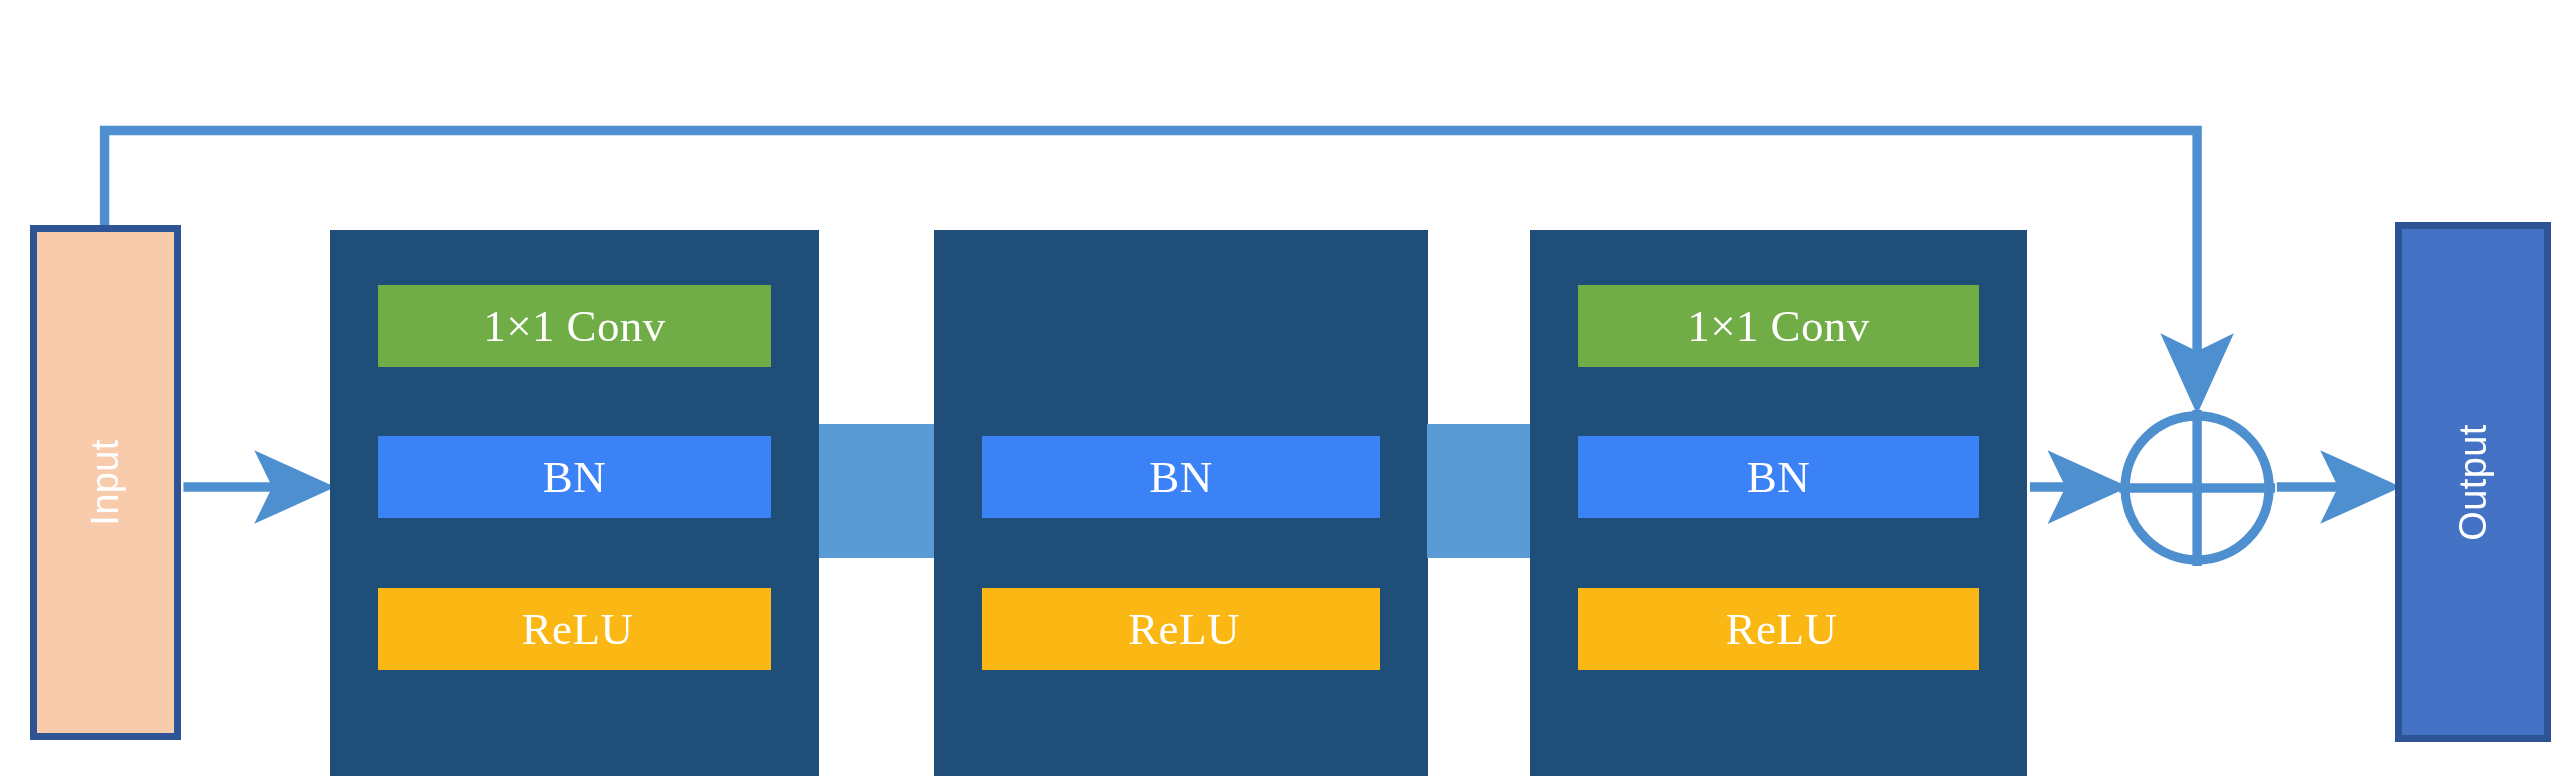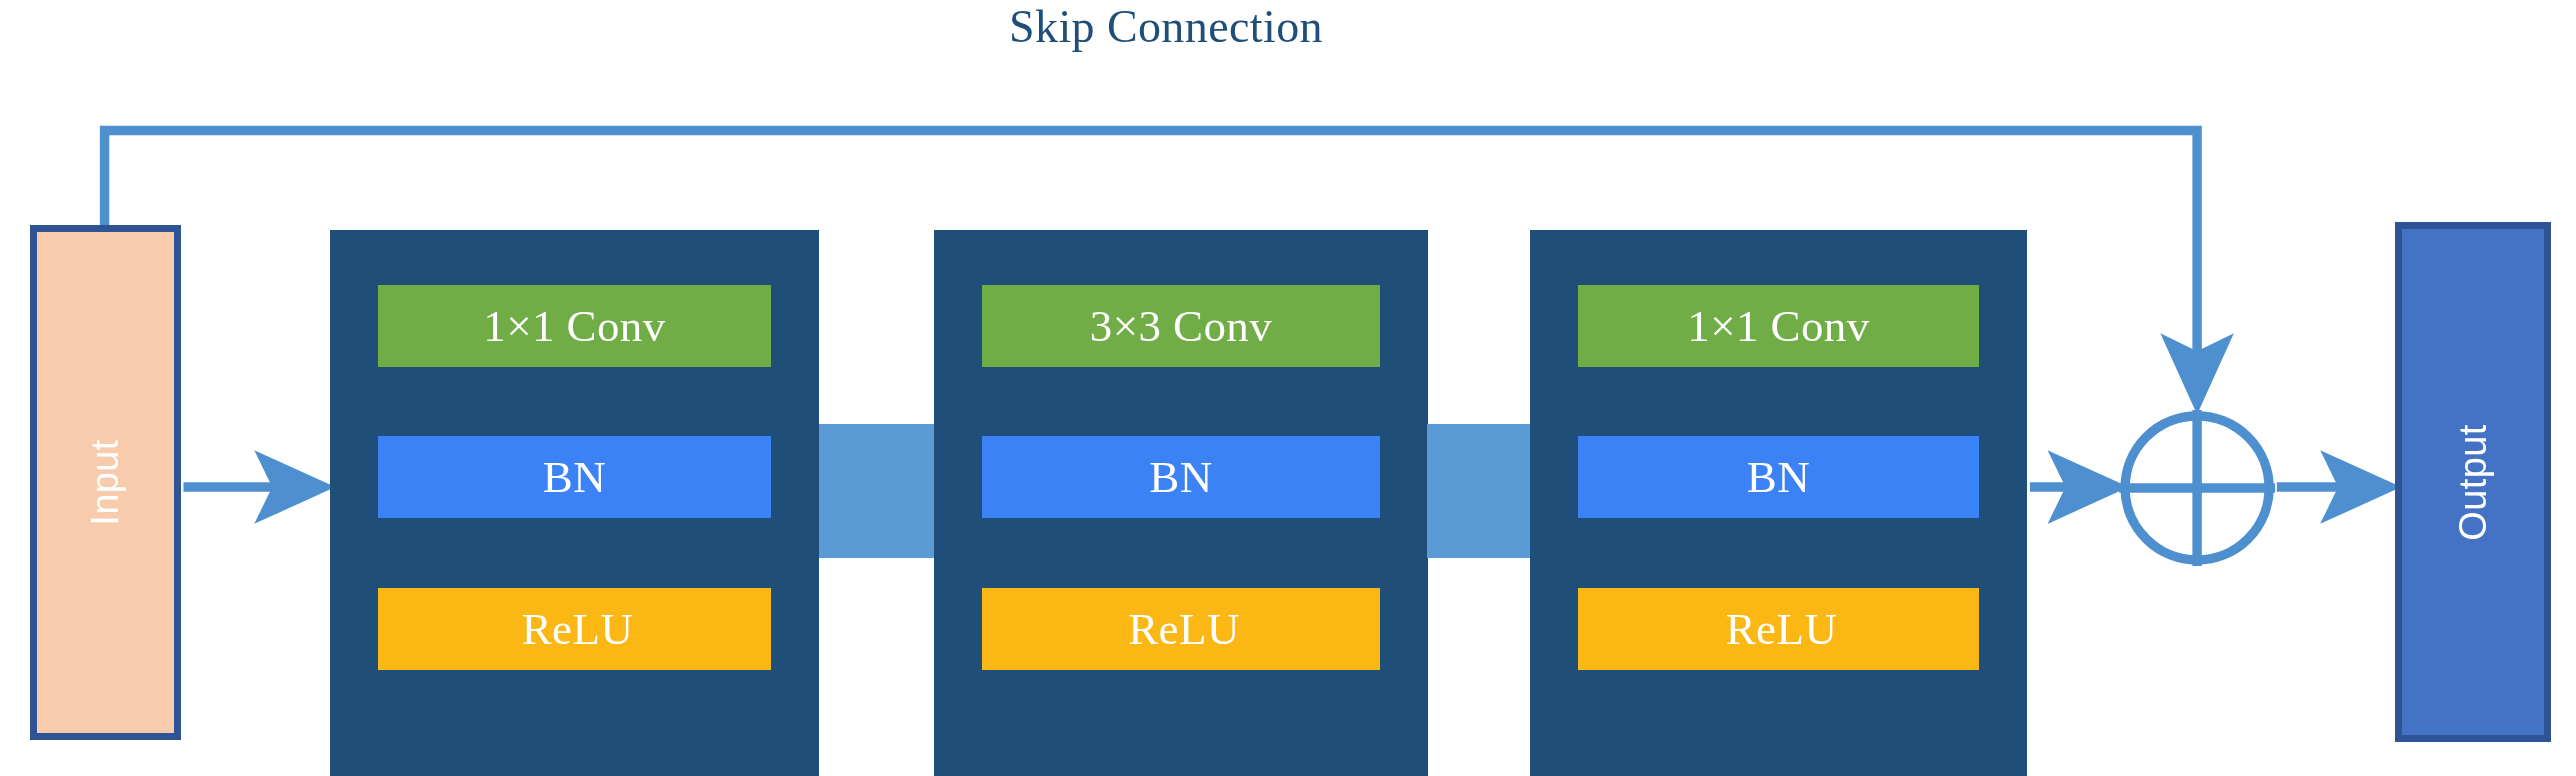--- a/index.html
+++ b/index.html
@@ -113,21 +113,20 @@
     width: 2576px;
     height: 777px;
     pointer-events: none;
   }
 </style>
 </head>
 <body>
 
 <div id="canvas">
 
-  <div class="title">Skip Connection</div>
 
   <svg id="wires" viewBox="0 0 3005 906" xmlns="http://www.w3.org/2000/svg">
     <defs>
       <marker id="arrowR" markerWidth="9" markerHeight="9" refX="7.4" refY="4.5" orient="auto" markerUnits="strokeWidth">
         <path d="M0,0.6 L8.6,4.5 L0,8.4 L1.9,4.5 Z" fill="#4E8FD0"></path>
       </marker>
       <marker id="arrowD" markerWidth="9" markerHeight="9" refX="7.4" refY="4.5" orient="auto" markerUnits="strokeWidth">
         <path d="M0,0.6 L8.6,4.5 L0,8.4 L1.9,4.5 Z" fill="#4E8FD0"></path>
       </marker>
     </defs>
@@ -153,21 +152,20 @@
 
   <div class="stage" id="stage-1">
     <div class="layer conv">1×1 Conv</div>
     <div class="layer bn">BN</div>
     <div class="layer relu">ReLU</div>
   </div>
 
   <div class="connector" id="connector-1"></div>
 
   <div class="stage" id="stage-2">
-    <div class="layer conv">3×3 Conv</div>
     <div class="layer bn">BN</div>
     <div class="layer relu">ReLU</div>
   </div>
 
   <div class="connector" id="connector-2"></div>
 
   <div class="stage" id="stage-3">
     <div class="layer conv">1×1 Conv</div>
     <div class="layer bn">BN</div>
     <div class="layer relu">ReLU</div>

